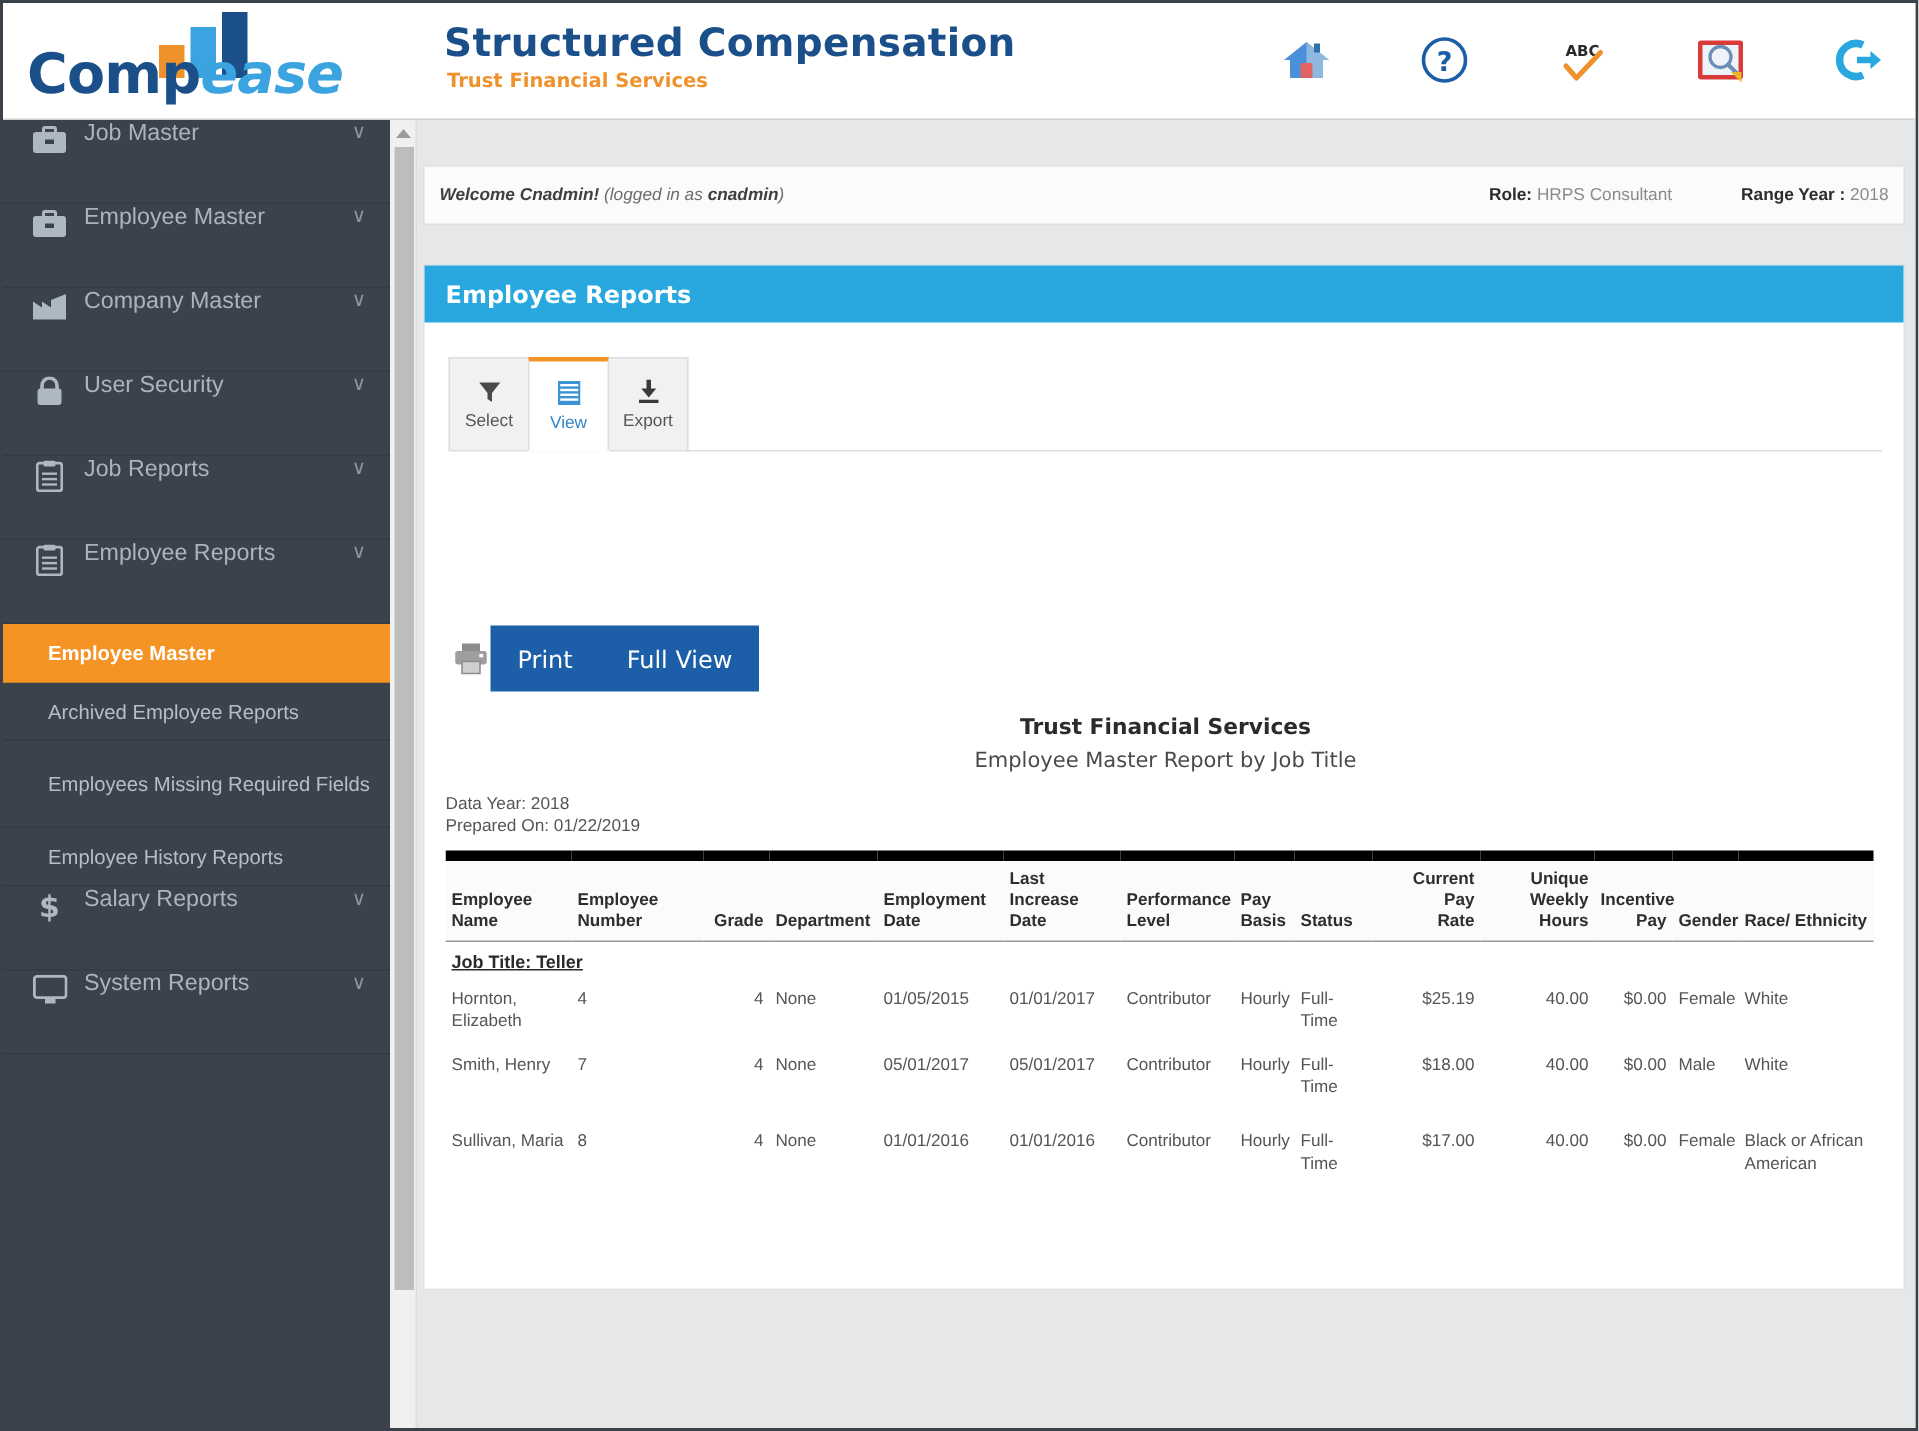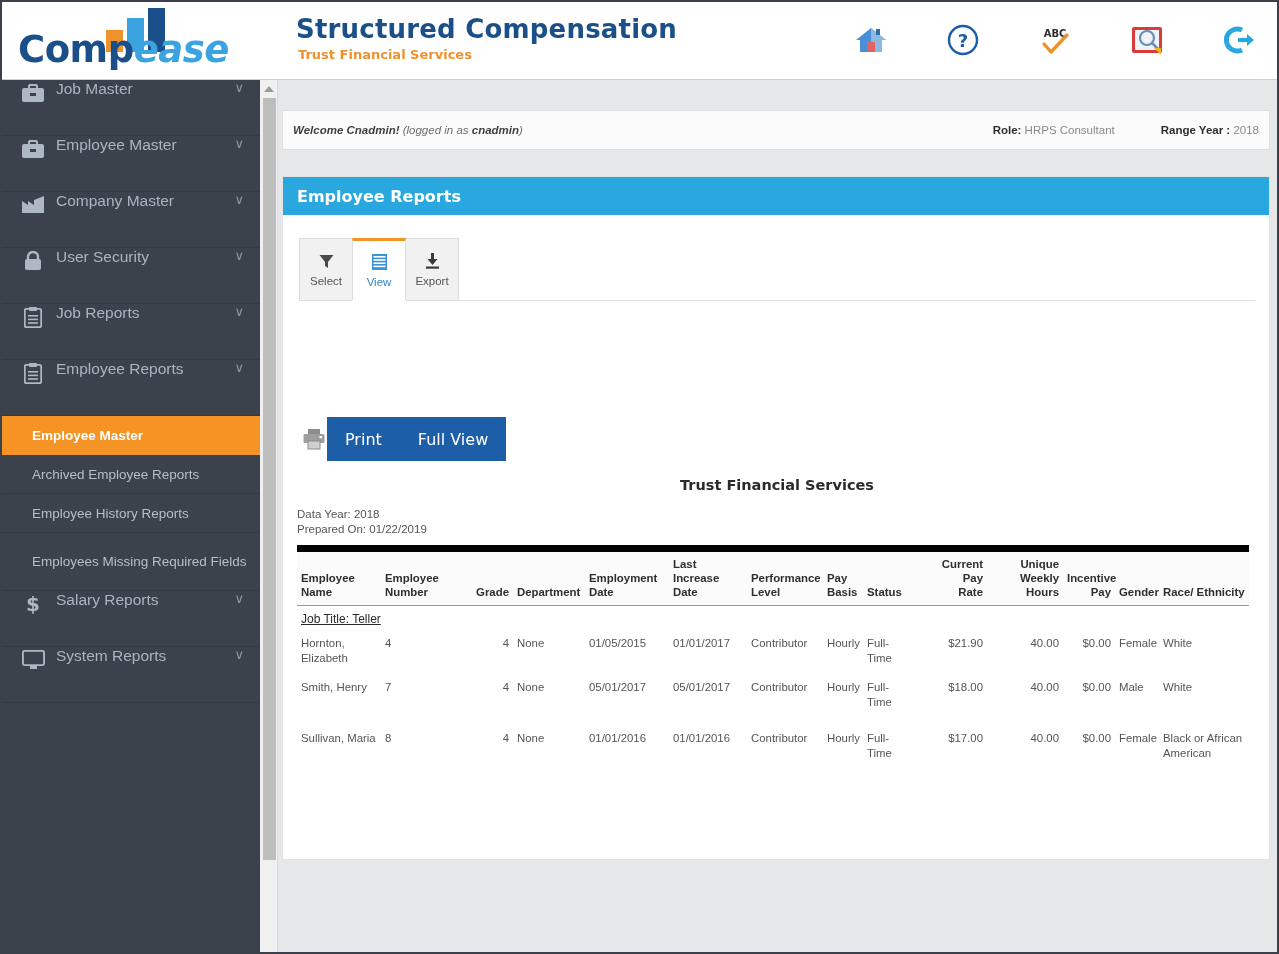--- a/index.html
+++ b/index.html
@@ -270,21 +270,21 @@
   .rtable td {
     padding: 7px 4px;
     vertical-align: top;
     line-height: 15px;
   }
   .rtable td.r { text-align: right; }
   .grp-row td {
     padding-top: 6px; padding-bottom: 2px;
   }
   .grp-label {
-    font-weight: normal;
+    font-weight: bold;
     color: #2a2a2a;
     text-decoration: underline;
     font-size: 12px;
   }
   .row-tall td { padding-bottom: 14px; }
 </style>
 </head>
 <body>
 
 <div id="app">
@@ -423,25 +423,25 @@
       <span class="nav-lbl">Employee Reports</span>
       <span class="chev">∨</span>
     </div>
 
     <div class="sub-item active">
       <span>Employee Master</span>
     </div>
     <div class="sub-item">
       <span>Archived Employee Reports</span>
     </div>
+    <div class="sub-item two-line">
+      <span>Employees Missing Required Fields</span>
+    </div>
     <div class="sub-item">
       <span>Employee History Reports</span>
-    </div>
-    <div class="sub-item two-line">
-      <span>Employees Missing Required Fields</span>
     </div>
 
     <div class="nav-item">
       <span class="nav-ico">
         <svg width="18" height="22" viewBox="0 0 18 22">
           <text x="9" y="18" font-size="20" font-weight="bold" font-family="DejaVu Sans, sans-serif" fill="#aeb8c2" text-anchor="middle">$</text>
         </svg>
       </span>
       <span class="nav-lbl">Salary Reports</span>
       <span class="chev">∨</span>
@@ -528,20 +528,21 @@
             <rect x="5" y="13" width="12" height="8" fill="#cfcfcf" stroke="#8c8c8c" stroke-width="1"></rect>
             <rect x="16.5" y="8" width="2.6" height="2.2" fill="#ffffff"></rect>
           </svg>
         </span>
         <button class="btn-blue">Print</button>
         <button class="btn-blue">Full View</button>
       </div>
 
       <div class="report">
         <div class="rpt-title">Trust Financial Services</div>
+        <div class="rpt-sub">Employee Master Report by Job Title</div>
         <div class="rpt-meta">
           <div>Data Year: 2018</div>
           <div>Prepared On: 01/22/2019</div>
         </div>
 
         <table class="rtable">
           <colgroup>
             <col style="width:84px">
               <col style="width:88px">
               <col style="width:44px">
@@ -627,21 +628,21 @@
             <tr>
               <td>Hornton, Elizabeth</td>
               <td>4</td>
               <td class="r">4</td>
               <td>None</td>
               <td>01/05/2015</td>
               <td>01/01/2017</td>
               <td>Contributor</td>
               <td>Hourly</td>
               <td>Full-Time</td>
-              <td class="r">$21.90</td>
+              <td class="r">$25.19</td>
               <td class="r">40.00</td>
               <td class="r">$0.00</td>
               <td>Female</td>
               <td>White</td>
             </tr>
 
             <tr class="row-tall">
               <td>Smith, Henry</td>
               <td>7</td>
               <td class="r">4</td>

